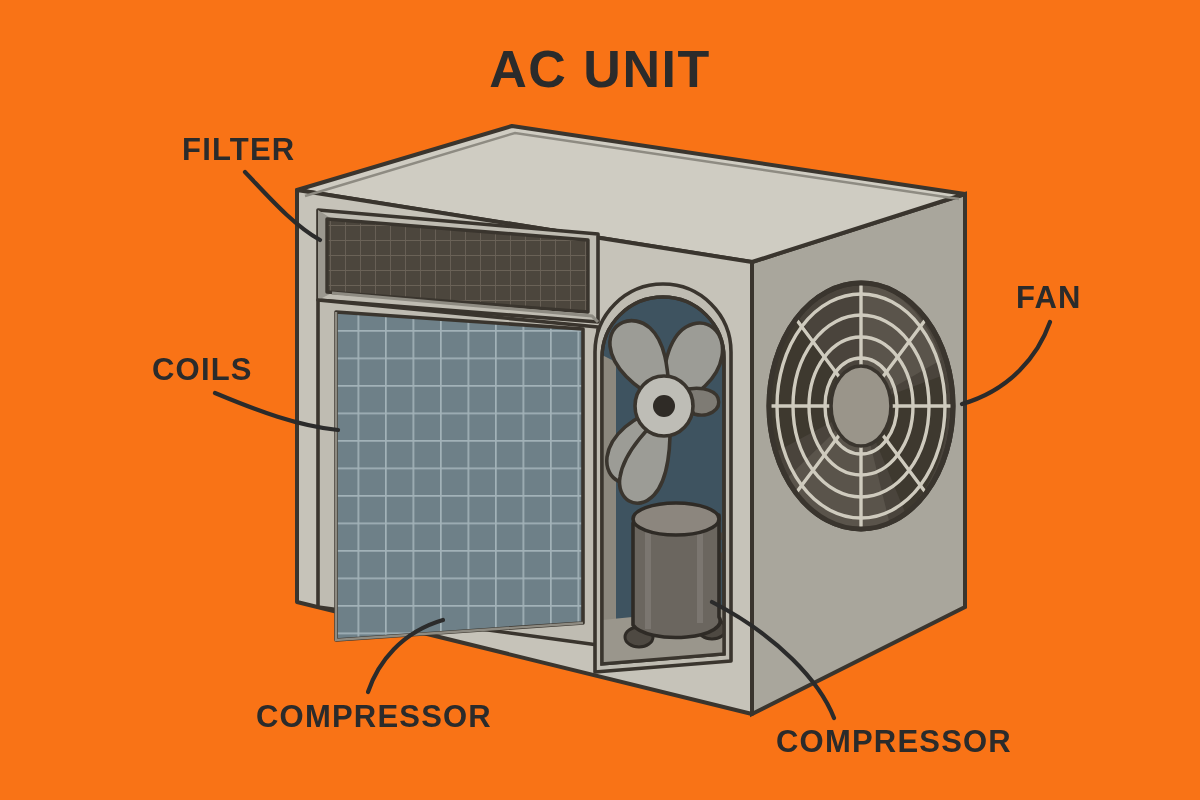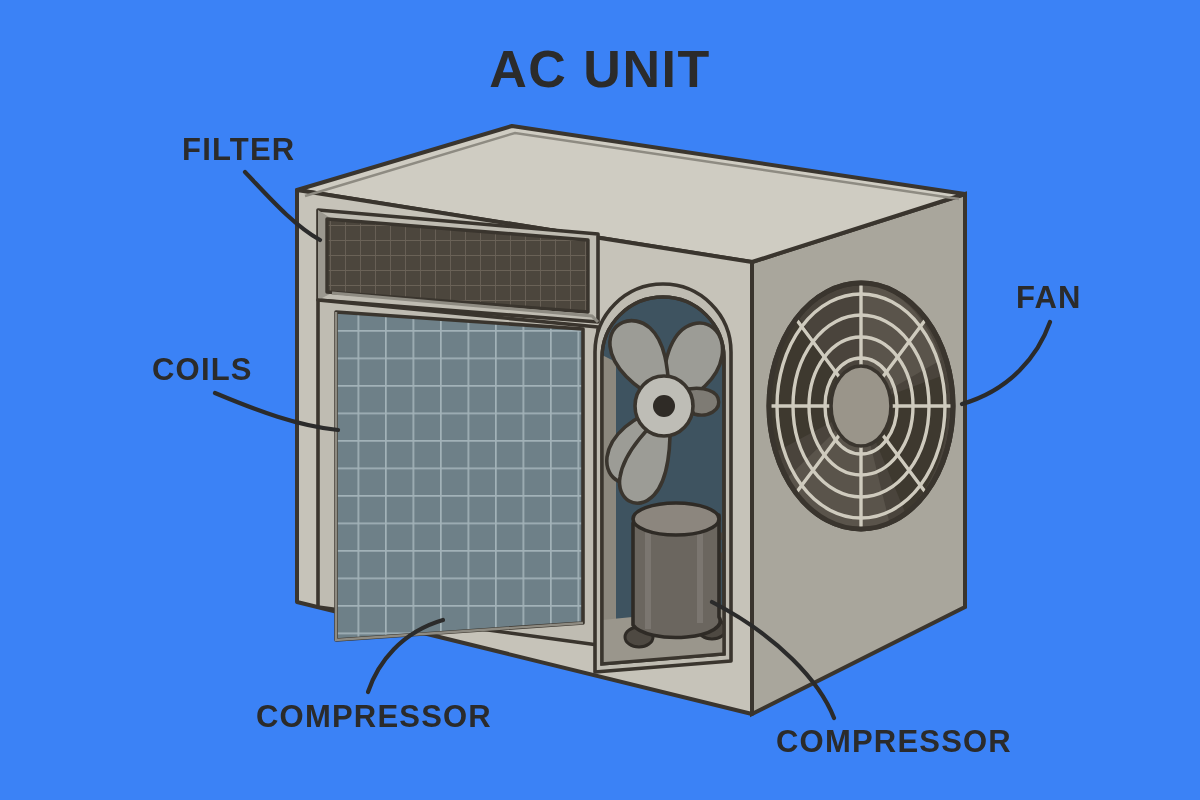--- a/index.html
+++ b/index.html
@@ -10,21 +10,21 @@
   body {
     width: 1200px;
     height: 800px;
     overflow: hidden;
     font-family: "Liberation Sans", sans-serif;
   }
   #stage {
     position: relative;
     width: 1200px;
     height: 800px;
-    background: #3b82f6;
+    background: #f97316;
   }
   #scene {
     position: absolute;
     inset: 0;
     display: block;
   }
   .diagram-title {
     font-family: "Liberation Sans", sans-serif;
     font-weight: bold;
     font-size: 52px;

